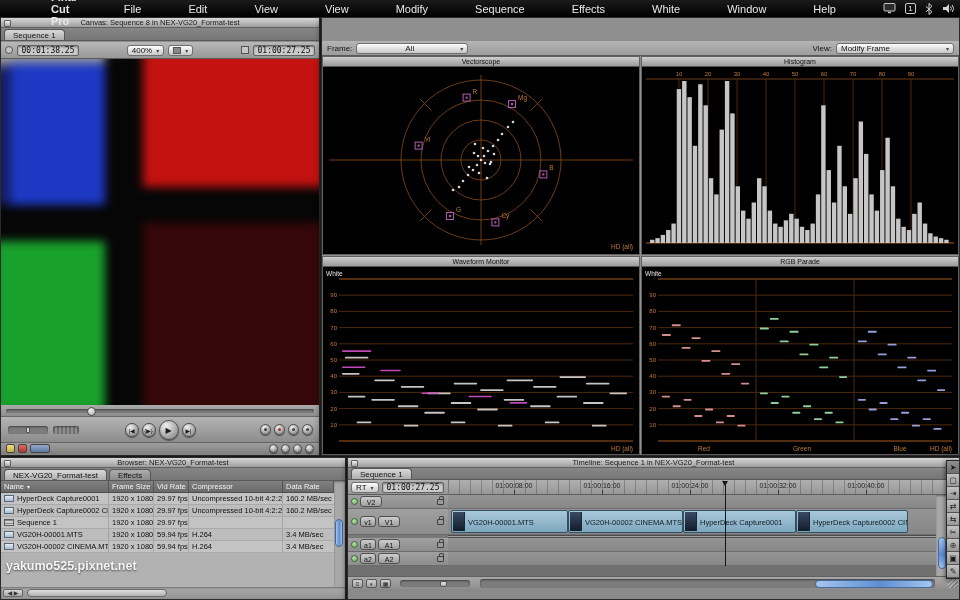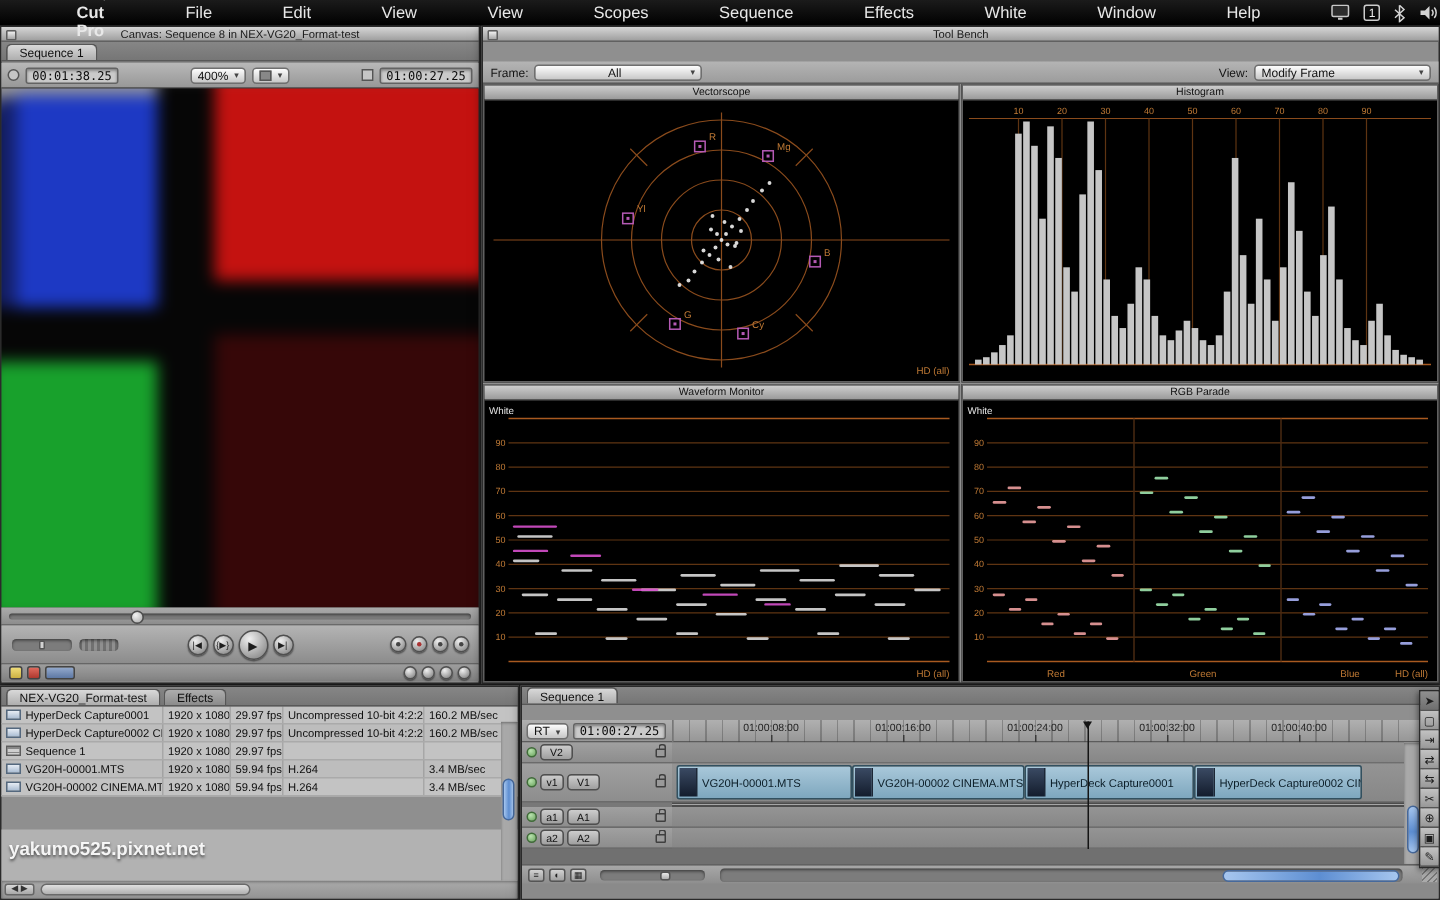--- a/index.html
+++ b/index.html
@@ -80,21 +80,21 @@
   <div id="menubar">
     <svg width="13" height="13" viewBox="0 0 12 12" style="margin-left:10px">
       <ellipse cx="6.6" cy="2.5" rx="1.2" ry="0.7" transform="rotate(-32 6.6 2.5)" fill="#e6e6e6"></ellipse>
       <path d="M6 4.1c1.9-1 4 .2 4 2.5 0 2.2-1.6 4.5-2.9 4.5-.5 0-.8-.3-1.1-.3s-.6.3-1.1.3C3.6 11.1 2 8.8 2 6.6c0-2.3 2.1-3.5 4-2.5z" fill="#e6e6e6"></path>
     </svg>
     <span class="appname">Final Cut Pro</span>
     <span class="menu-item">File</span>
     <span class="menu-item">Edit</span>
     <span class="menu-item">View</span>
     <span class="menu-item">View</span>
-    <span class="menu-item">Scopes</span>
+    <span class="menu-item">Modify</span>
     <span class="menu-item">Sequence</span>
     <span class="menu-item">Effects</span>
     <span class="menu-item">White</span>
     <span class="menu-item">Window</span>
     <span class="menu-item">Help</span>
     <div id="mb-right">
       <svg width="13" height="11">
           <rect x="1" y="0.5" width="11" height="7.5" rx="1" stroke="#c8c8c8" fill="#2c2c2c"></rect>
           <rect x="5" y="8.8" width="3" height="1.4" fill="#c8c8c8"></rect>
         </svg>
@@ -189,24 +189,20 @@
       <span style="position:absolute;right:5px;top:1px;display:flex;gap:3px;">
         <span class="roundbtn" style="width:9px;height:9px;"></span>
         <span class="roundbtn" style="width:9px;height:9px;"></span>
         <span class="roundbtn" style="width:9px;height:9px;"></span>
         <span class="roundbtn" style="width:9px;height:9px;"></span>
       </span>
     </div>
   </div>
 
   <div class="window" style="left:321px;top:17px;width:639px;height:439px;">
-    <div class="titlebar">
-      <span class="closebox"></span>
-      <span>Tool Bench</span>
-    </div>
     <div id="tb-opts">
       <span>Frame:</span>
       <span class="popup" style="width:112px;margin-left:4px;justify-content:space-between;padding-left:48px;">
           <span>All</span>
           <span class="arr">▾</span>
         </span>
       <span style="flex:1"></span>
       <span>View:</span>
       <span class="popup" style="width:118px;margin-left:4px;justify-content:space-between;">
           <span>Modify Frame</span>
@@ -494,23 +490,37 @@
           <rect x="269.8" y="157.8" width="8.2" height="1.8" rx="0.9" fill="#a3abee" opacity="0.92"></rect>
           <rect x="280.6" y="151.32000000000002" width="8.2" height="1.8" rx="0.9" fill="#a3abee" opacity="0.92"></rect>
           <rect x="291.4" y="161.04000000000002" width="8.2" height="1.8" rx="0.9" fill="#a3abee" opacity="0.92"></rect>
           <text x="258" y="184" fill="#c07a35" font-size="6.5" text-anchor="middle">Blue</text>
           <text x="310" y="184" fill="#c07a35" font-size="6.5" text-anchor="end">HD (all)</text>
         </svg>
     </div>
   </div>
 
   <div class="window" style="left:0;top:457px;width:346px;height:143px;">
+    <div class="titlebar">
+      <span class="closebox"></span>
+      <span>Browser: NEX-VG20_Format-test</span>
+    </div>
     <div class="tabrow" style="height:13px;">
       <span class="tab active">NEX-VG20_Format-test</span>
       <span class="tab">Effects</span>
+    </div>
+    <div class="bhead">
+      <div class="bc c-name">
+          <span>Name</span>
+          <span style="margin-left:3px;font-size:6px;">▾</span>
+        </div>
+      <div class="bc c-frame">Frame Size</div>
+      <div class="bc c-vid">Vid Rate</div>
+      <div class="bc c-comp">Compressor</div>
+      <div class="bc c-data">Data Rate</div>
     </div>
     <div>
       <div class="brow">
         <div class="bc c-name">
             <span class="clipicon"></span>
             <span>HyperDeck Capture0001</span>
           </div>
         <div class="bc c-frame">1920 x 1080</div>
         <div class="bc c-vid">29.97 fps</div>
         <div class="bc c-comp">Uncompressed 10-bit 4:2:2</div>
@@ -562,20 +572,24 @@
       <div class="aqua" style="position:absolute;left:1px;top:38px;width:8px;height:28px;"></div>
     </div>
     <div class="abs scrollbar" style="left:0;top:129px;width:344px;height:12px;background:linear-gradient(#ababab,#939393);">
       <div style="position:absolute;left:2px;top:2px;width:20px;height:8px;background:linear-gradient(#d8d8d8,#a8a8a8);border:1px solid #666;border-radius:2px;font-size:6px;line-height:7px;text-align:center;color:#333;">◀ ▶</div>
       <div style="position:absolute;left:26px;top:2px;width:140px;height:8px;background:linear-gradient(#e0e0e0,#b0b0b0);border:1px solid #6a6a6a;border-radius:4px;"></div>
     </div>
     <span class="wm-pix">yakumo525.pixnet.net</span>
   </div>
 
   <div class="window" style="left:347px;top:457px;width:613px;height:143px;">
+    <div class="titlebar">
+      <span class="closebox"></span>
+      <span>Timeline: Sequence 1 in NEX-VG20_Format-test</span>
+    </div>
     <div class="tabrow" style="height:12px;">
       <span class="tab active">Sequence 1</span>
     </div>
     <div class="abs" style="left:0;top:22px;width:611px;height:15px;background:linear-gradient(#b0b0b0,#979797);border-bottom:1px solid #5c5c5c;">
       <span class="popup" style="position:absolute;left:3px;top:2px;">
           <span>RT</span>
           <span class="arr">▾</span>
         </span>
       <span class="tc" style="position:absolute;left:34px;top:2px;width:62px;">01:00:27.25</span>
       <div class="abs" style="left:100px;top:0;width:488px;height:15px;background:linear-gradient(#bdbdbd,#a3a3a3);border-left:1px solid #777;background-image:repeating-linear-gradient(90deg,transparent 0 10px,rgba(60,60,60,.35) 10px 11px);">

